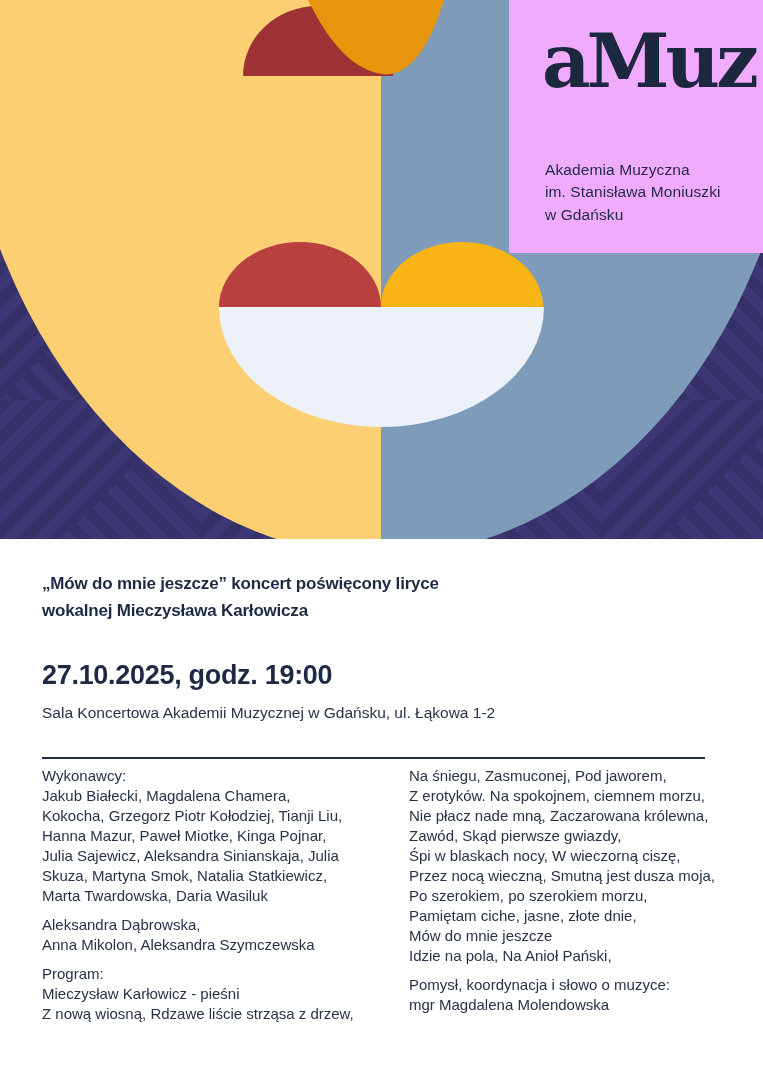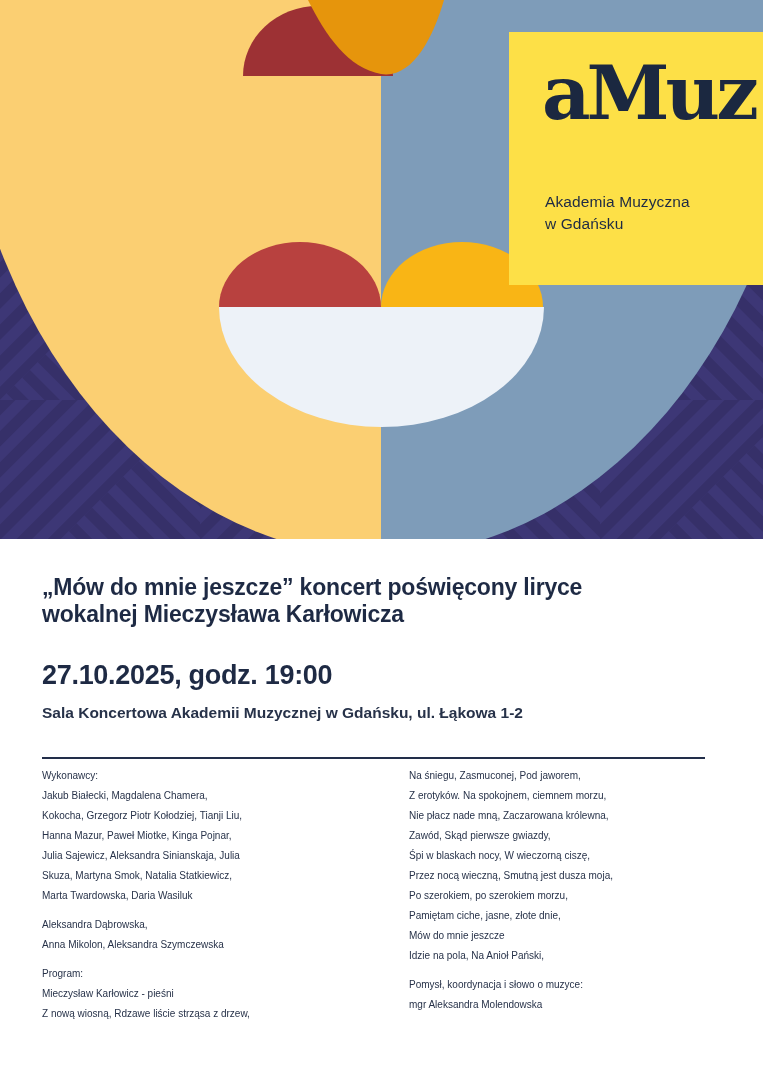--- a/index.html
+++ b/index.html
@@ -18,22 +18,21 @@
     position: absolute;
     left: 0; top: 0;
     width: 763px; height: 539px;
   }
   .art svg { display: block; }
 
   .logo-box {
     position: absolute;
     left: 509px; top: 0;
     width: 254px; height: 253px;
-    background: #fde047;
-    margin-top: 32px;
+    background: #f0abfc;
   }
   .logo {
     position: absolute;
     left: 33px; top: 24px;
     font-family: "DejaVu Serif", serif;
     font-weight: 700;
     font-size: 75px;
     line-height: 1;
     letter-spacing: -4px;
     color: #1b2840;
@@ -45,53 +44,52 @@
     font-weight: 500;
     line-height: 22.4px;
     letter-spacing: 0.1px;
     color: #1e2a44;
   }
 
   
   .title {
     position: absolute;
     left: 42px; top: 559px;
-    font-size: 23px;
+    font-size: 17px;
     font-weight: 700;
     line-height: 27px;
     letter-spacing: -0.2px;
     color: #1e2a44;
   }
   .datetime {
     position: absolute;
     left: 42px; top: 660px;
     font-size: 27px;
     font-weight: 700;
     letter-spacing: -0.3px;
     color: #1e2a44;
     white-space: nowrap;
   }
   .venue-block {
     position: absolute;
     left: 42px; top: 700px;
     font-size: 15.5px;
     line-height: 25px;
     color: #273249;
-    font-weight: bold;
   }
   .rule {
     position: absolute;
     left: 42px; top: 757px;
     width: 663px; height: 2px;
     background: #222e4a;
   }
   .col {
     position: absolute;
     top: 766px;
-    font-size: 10px;
+    font-size: 15px;
     line-height: 20px;
     color: #273249;
   }
   .col-left  { left: 42px;  width: 360px; }
   .col-right { left: 409px; width: 350px; }
   .block { margin: 0 0 9px 0; }
   .ln { white-space: nowrap; }
 </style>
 </head>
 <body>
@@ -129,20 +127,21 @@
 
       <path d="M243,76 A75,70 0 0 1 393,76 Z" fill="#9d3134"></path>
 
       <path d="M308,0 C326,36 348,68 381,74 C412,79 433,38 444,0 Z" fill="#e6950c"></path>
     </svg>
 
     <div class="logo-box">
       <div class="logo">aMuz</div>
       <div class="institution">
           <div class="ln">Akademia Muzyczna</div>
+          <div class="ln">im. Stanisława Moniuszki</div>
           <div class="ln">w Gdańsku</div>
         </div>
     </div>
   </div>
 
   <h1 class="title">
       <div class="ln">„Mów do mnie jeszcze” koncert poświęcony liryce</div>
       <div class="ln">wokalnej Mieczysława Karłowicza</div>
     </h1>
 
@@ -183,17 +182,17 @@
         <div class="ln">Zawód, Skąd pierwsze gwiazdy,</div>
         <div class="ln">Śpi w blaskach nocy, W wieczorną ciszę,</div>
         <div class="ln">Przez nocą wieczną, Smutną jest dusza moja,</div>
         <div class="ln">Po szerokiem, po szerokiem morzu,</div>
         <div class="ln">Pamiętam ciche, jasne, złote dnie,</div>
         <div class="ln">Mów do mnie jeszcze</div>
         <div class="ln">Idzie na pola, Na Anioł Pański,</div>
       </div>
     <div class="block">
         <div class="ln">Pomysł, koordynacja i słowo o muzyce:</div>
-        <div class="ln">mgr Aleksandra Molendowska</div>
+        <div class="ln">mgr Magdalena Molendowska</div>
       </div>
   </div>
 
 </div>
 
 </body></html>

